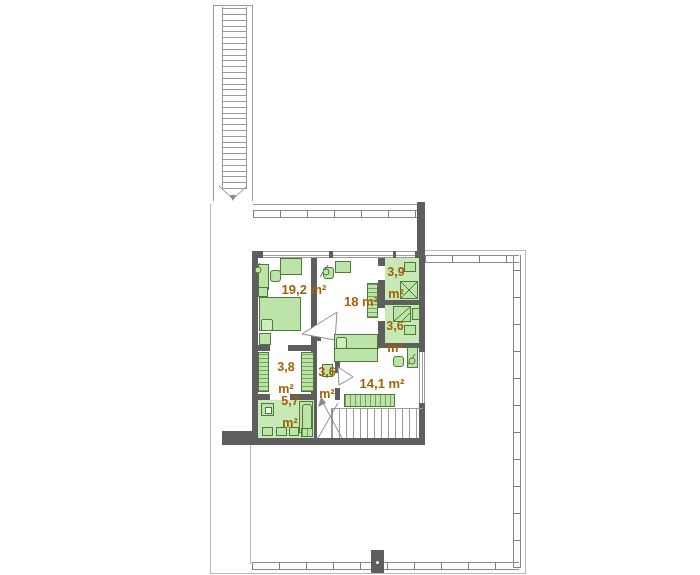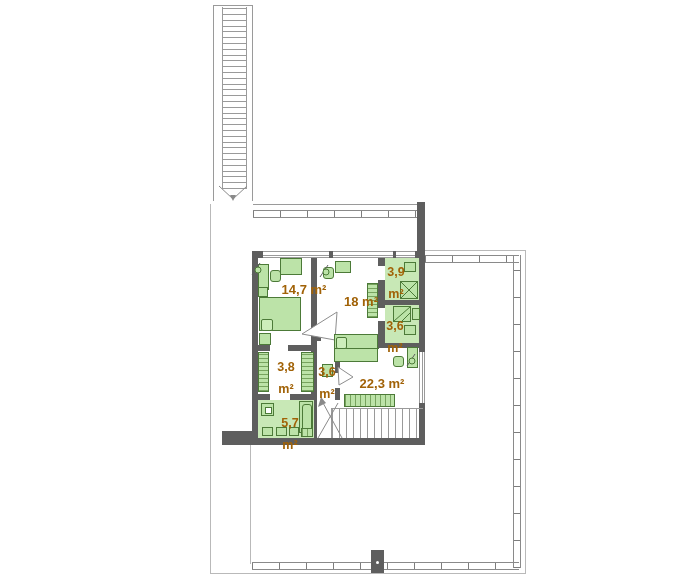--- a/index.html
+++ b/index.html
@@ -164,22 +164,22 @@
   <div class="furn hatch-v" style="left:301px;top:428px;width:12px;height:9px;"></div>
 
   <div class="furn" style="left:407px;top:347px;width:11px;height:21px;"></div>
   <div class="furn round" style="left:393px;top:356px;width:11px;height:11px;"></div>
   <svg class="abs" style="left:405px;top:352px;" width="12" height="16">
     <line x1="2" y1="14" x2="10" y2="2" stroke="#5e5e5e" stroke-width="1"></line>
     <circle cx="7" cy="9" r="3" fill="#bce3a8" stroke="#4c7a38" stroke-width="1"></circle>
   </svg>
   <div class="furn hatch-v" style="left:344px;top:394px;width:51px;height:13px;"></div>
 
-  <div class="room-label oneline" style="left:270px;top:279px;width:68px;font-size:13px;">14,7 m²</div>
+  <div class="room-label oneline" style="left:270px;top:279px;width:68px;font-size:13px;">19,2 m²</div>
   <div class="room-label oneline" style="left:330px;top:291px;width:62px;font-size:13px;">18 m²</div>
   <div class="room-label" style="left:382px;top:261px;width:28px;">3,9 m²</div>
   <div class="room-label" style="left:381px;top:315px;width:28px;">3,6 m²</div>
   <div class="room-label" style="left:272px;top:356px;width:28px;">3,8 m²</div>
   <div class="room-label" style="left:314px;top:361px;width:26px;">3,6 m²</div>
-  <div class="room-label" style="left:276px;top:412px;width:28px;">5,7 m²</div>
-  <div class="room-label oneline" style="left:351px;top:373px;width:62px;font-size:13px;">22,3 m²</div>
+  <div class="room-label" style="left:276px;top:390px;width:28px;">5,7 m²</div>
+  <div class="room-label oneline" style="left:351px;top:373px;width:62px;font-size:13px;">14,1 m²</div>
 
 </div>
 
 </body></html>

